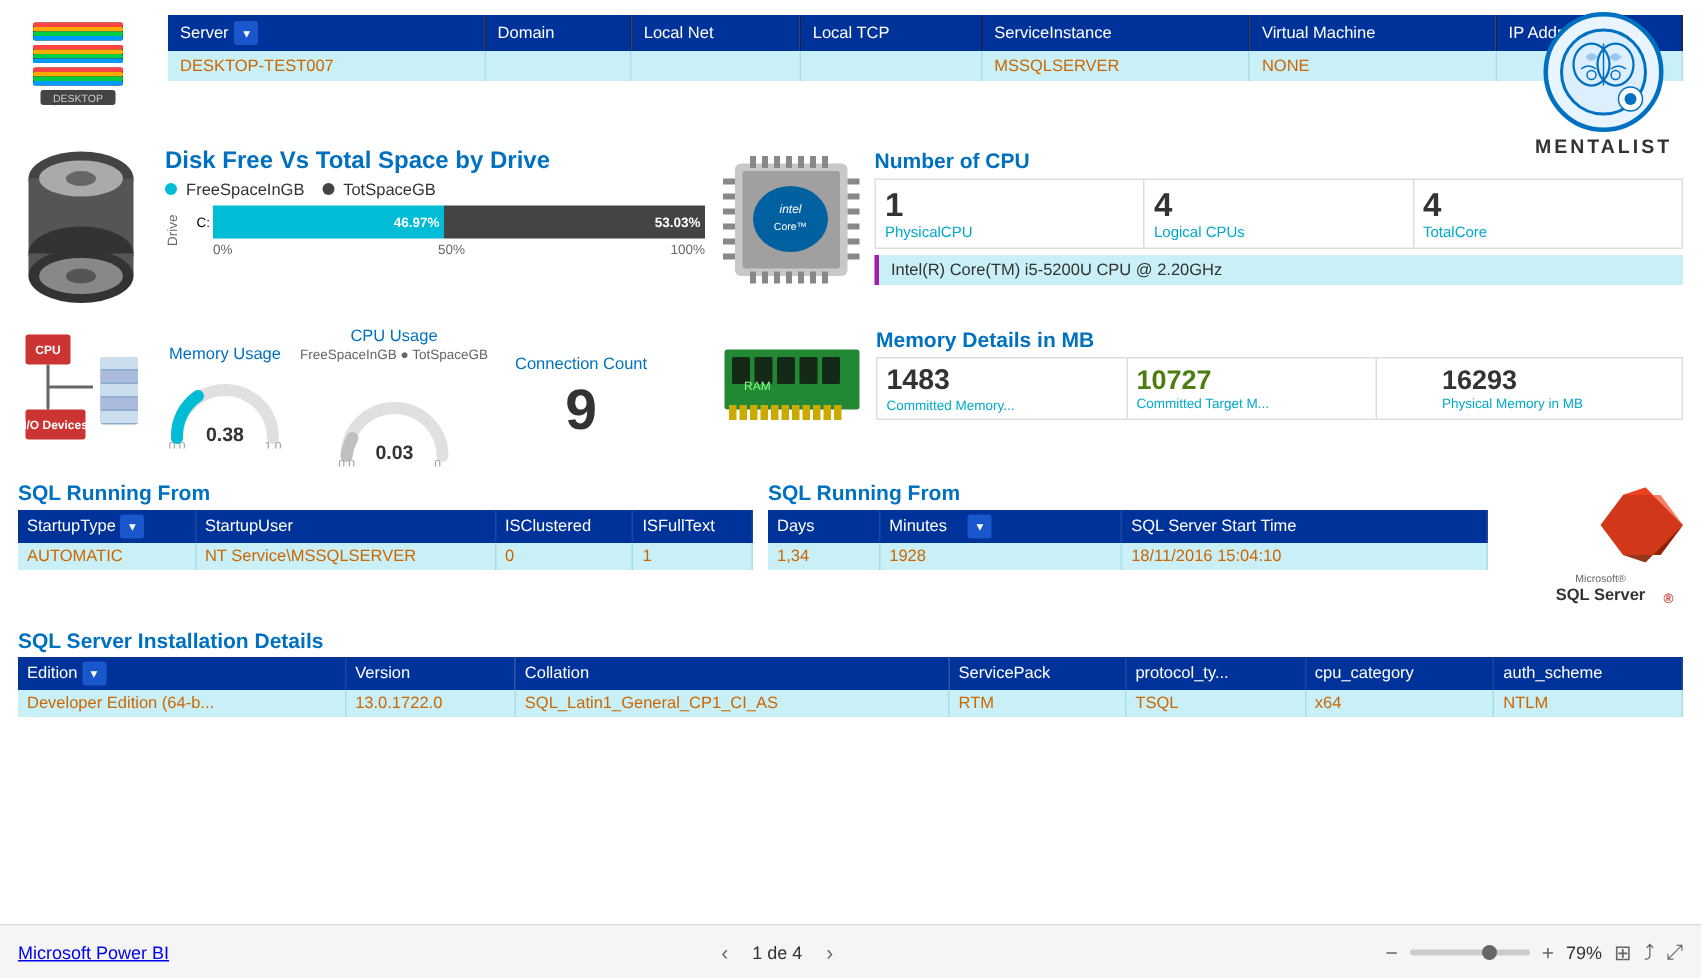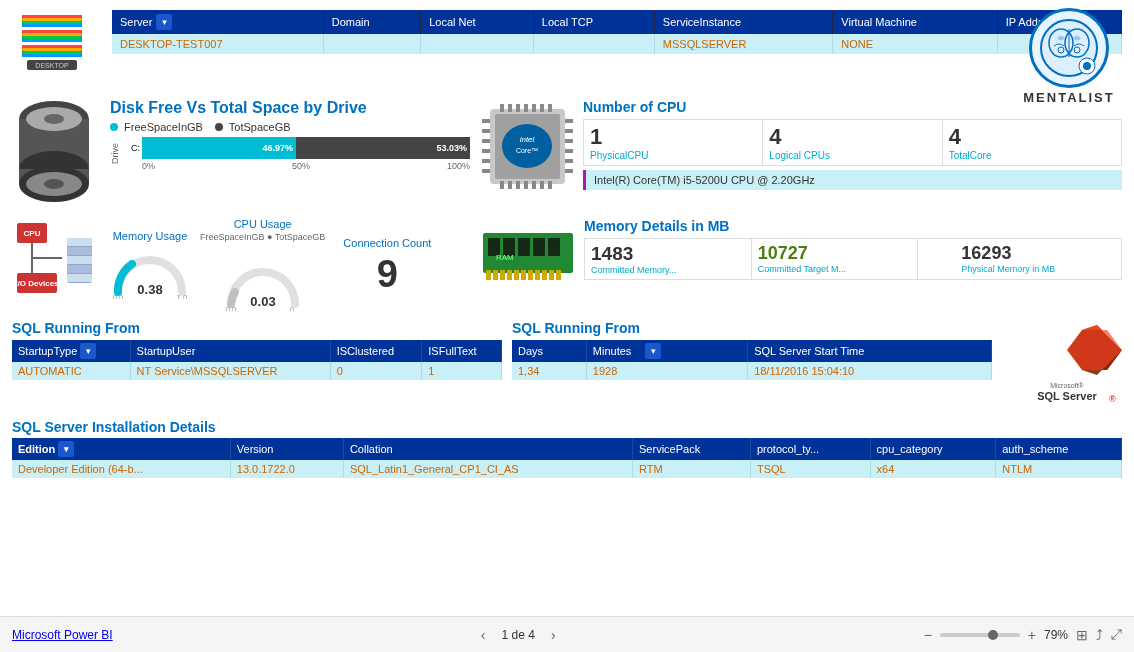--- a/index.html
+++ b/index.html
@@ -589,21 +589,21 @@
         </svg>
       </div>
     </div>
 
     <div class="section-row4">
       <div class="section-title" style="font-size:14px;margin-bottom:3px;">SQL Server Installation Details</div>
       <table class="small-table">
         <thead>
           <tr>
             <th>
-              <span style="display:flex;align-items:center;gap:3px;font-weight:bold;">
+              <span style="display:flex;align-items:center;gap:3px;">
                 <span>Edition</span>
                 <span class="dropdown-arrow">▾</span>
               </span>
             </th>
             <th>Version</th>
             <th>Collation</th>
             <th>ServicePack</th>
             <th>protocol_ty...</th>
             <th>cpu_category</th>
             <th>auth_scheme</th>

